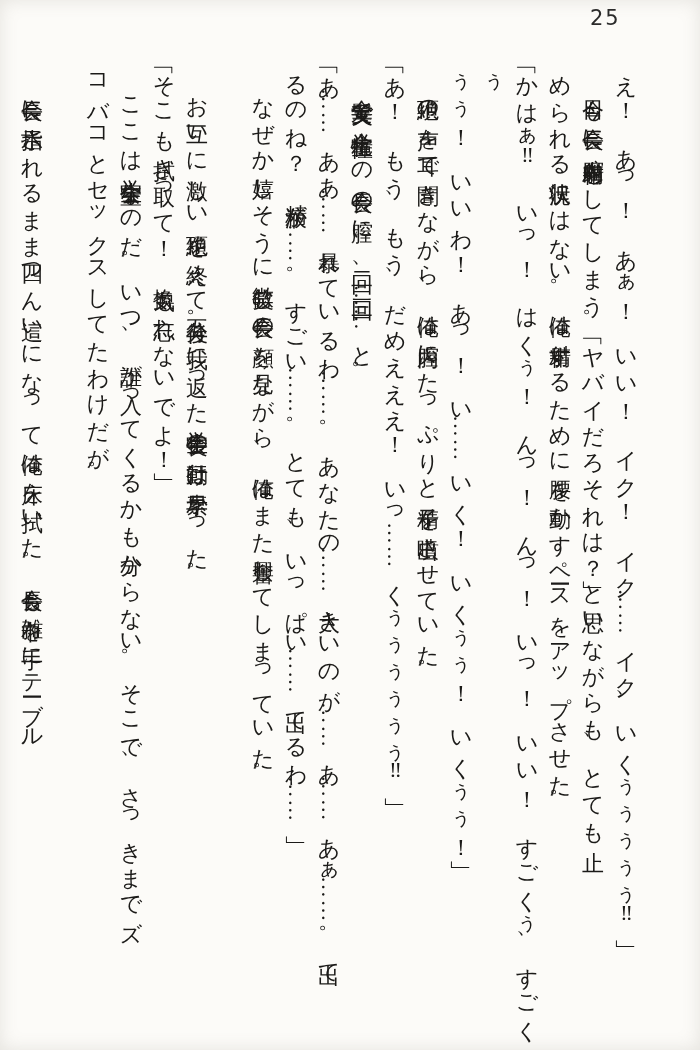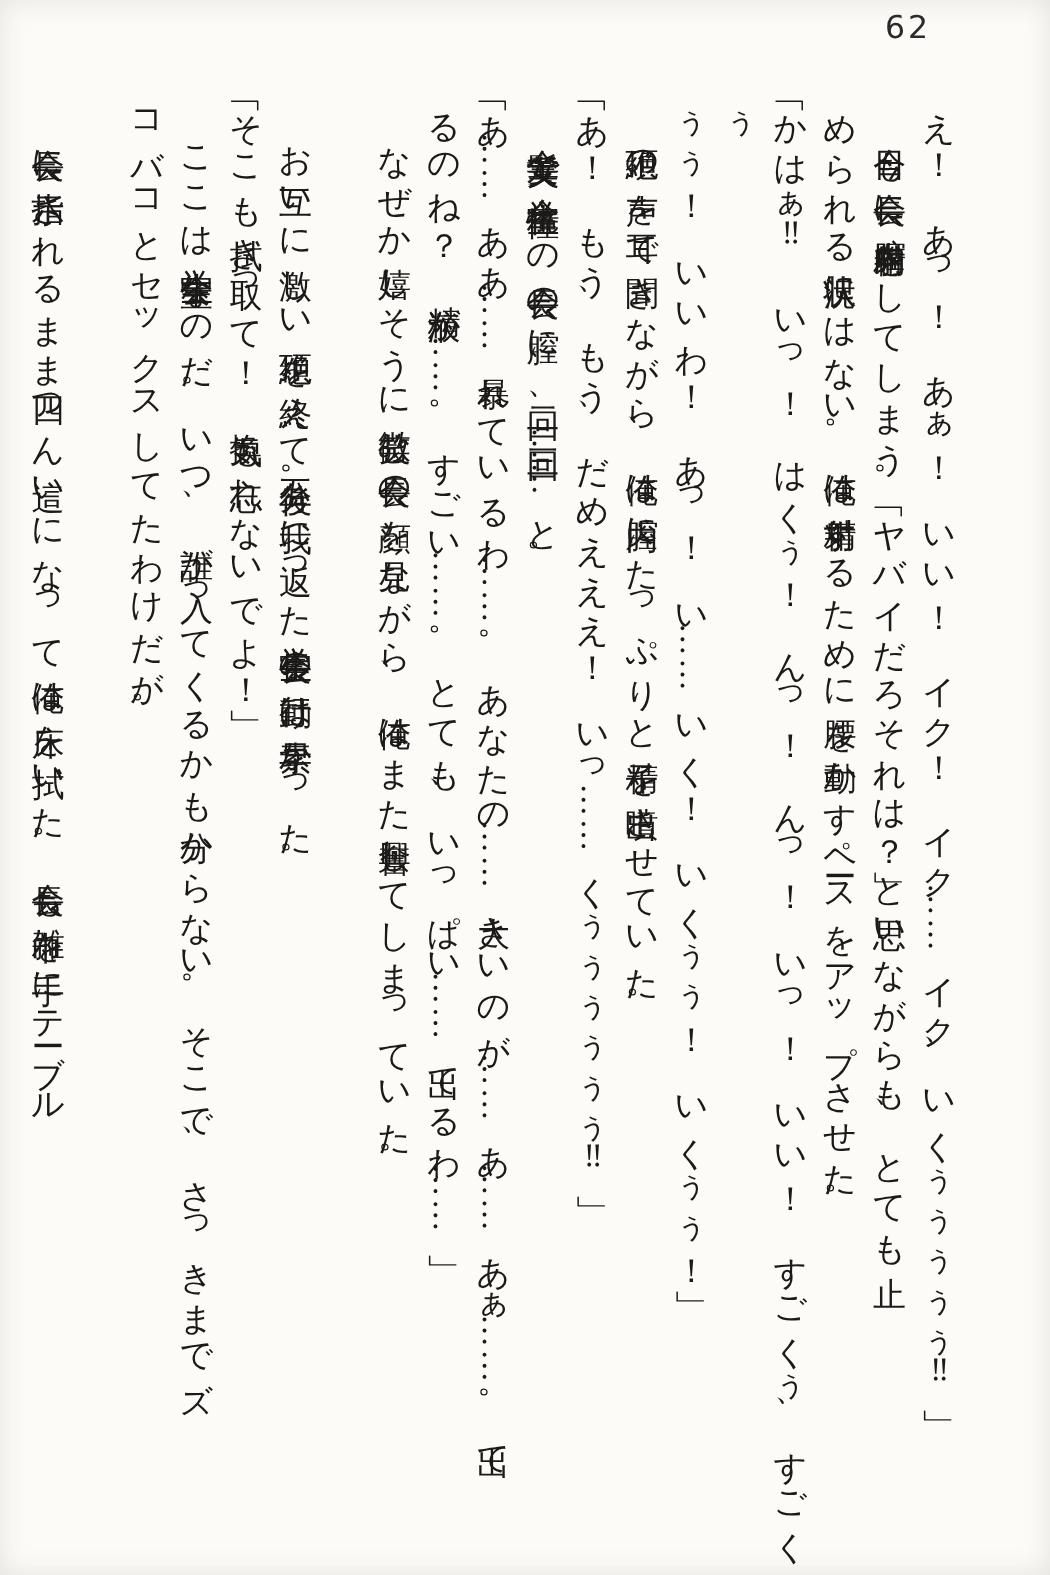--- a/index.html
+++ b/index.html
@@ -52,21 +52,21 @@
     text-indent: 1em;
   }
   .tline.blank {
     width: 33px;
   }
 </style>
 </head>
 <body>
 
 <div class="page">
-  <div class="page-number">62</div>
+  <div class="page-number">25</div>
   <div class="text-body">
       <div class="tline">え！　あっ！　あぁ！　いい！　イク！　イク……イク、いくぅぅぅぅぅ‼」</div>
       <div class="tline indent">今日も会長に膣内射精をしてしまう。「ヤバイだろそれは？」と思いながらも、とても止</div>
       <div class="tline">められる状況にはない。俺は射精するために腰を動かすペースをアップさせた。</div>
       <div class="tline">「かはぁ‼　いっ！　はくぅ！　んっ！　んっ！　いっ！　いい！　すごくぅ、すごくぅ</div>
       <div class="tline">ぅぅ！　いいわ！　あっ！　い……いく！　いくぅぅ！　いくぅぅ！」</div>
       <div class="tline indent">絶頂の声を耳で聞きながら、俺は膣内にたっぷりと精子を噴出させていた。</div>
       <div class="tline">「あ！　もう、もう、だめえええ！　いっ……くぅぅぅぅぅぅ‼」</div>
       <div class="tline indent">金髪美女で全学生憧れの会長の膣に、二回、三回……と。</div>
       <div class="tline">「あ……ああ……暴れているわ……。あなたの……大きいのが……あ……あぁ……。出て</div>

